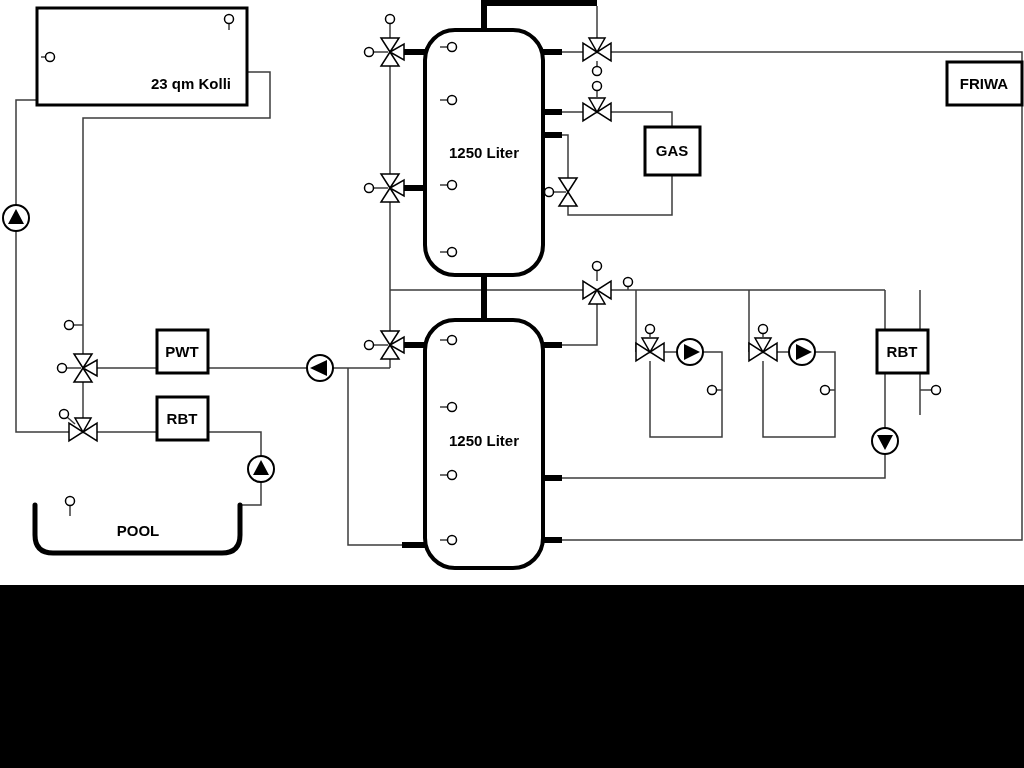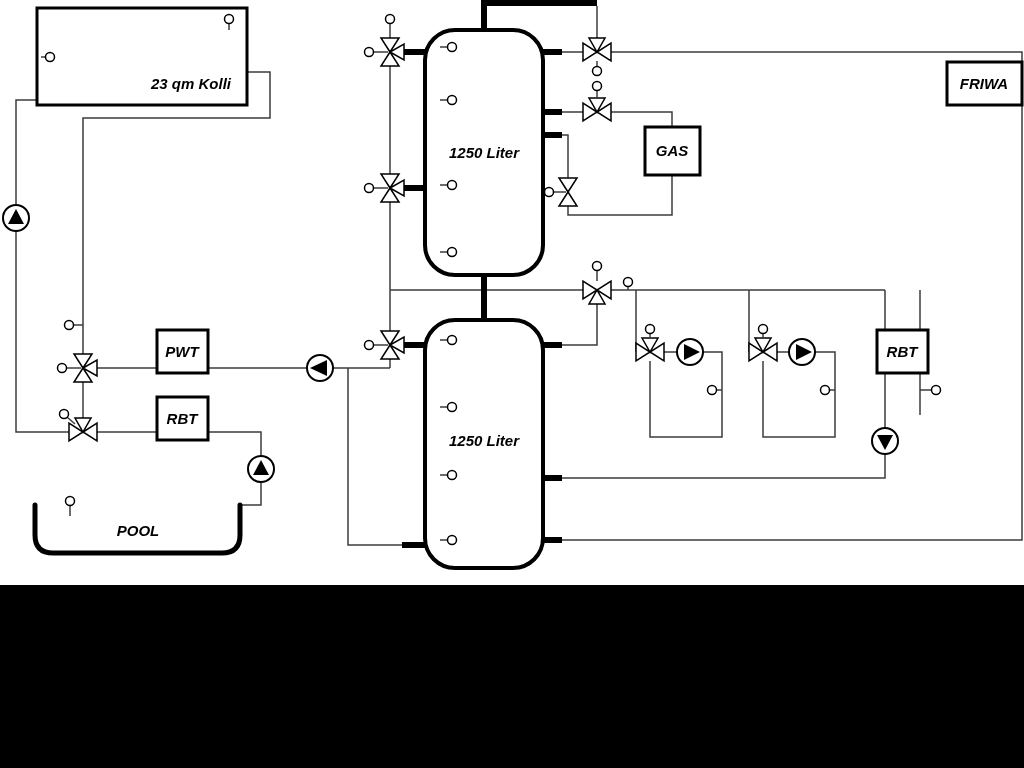--- a/index.html
+++ b/index.html
@@ -1,16 +1,16 @@
 <!DOCTYPE html>
 <html><head>
 <meta charset="utf-8">
 <style>
   html,body{margin:0;padding:0;background:#fff;}
-  .stage{position:relative;width:1024px;height:768px;background:#fff;overflow:hidden;font-style:italic;}
+  .stage{position:relative;width:1024px;height:768px;background:#fff;overflow:hidden;}
   svg{display:block;}
   .pipe{fill:none;stroke:#3c3c3c;stroke-width:1.5;}
   .pipe-thick{fill:none;stroke:#000;stroke-width:6;}
   .box{fill:#fff;stroke:#000;stroke-width:3;}
   .tank{fill:#fff;stroke:#000;stroke-width:4;}
   .pool{fill:none;stroke:#000;stroke-width:5;stroke-linecap:round;}
   .valve{fill:#fff;stroke:#000;stroke-width:1.5;stroke-linejoin:miter;}
   .pump-body{fill:#fff;stroke:#000;stroke-width:2;}
   .pump-tri{fill:#000;stroke:none;}
   .sensor{fill:#fff;stroke:#000;stroke-width:1.5;}

